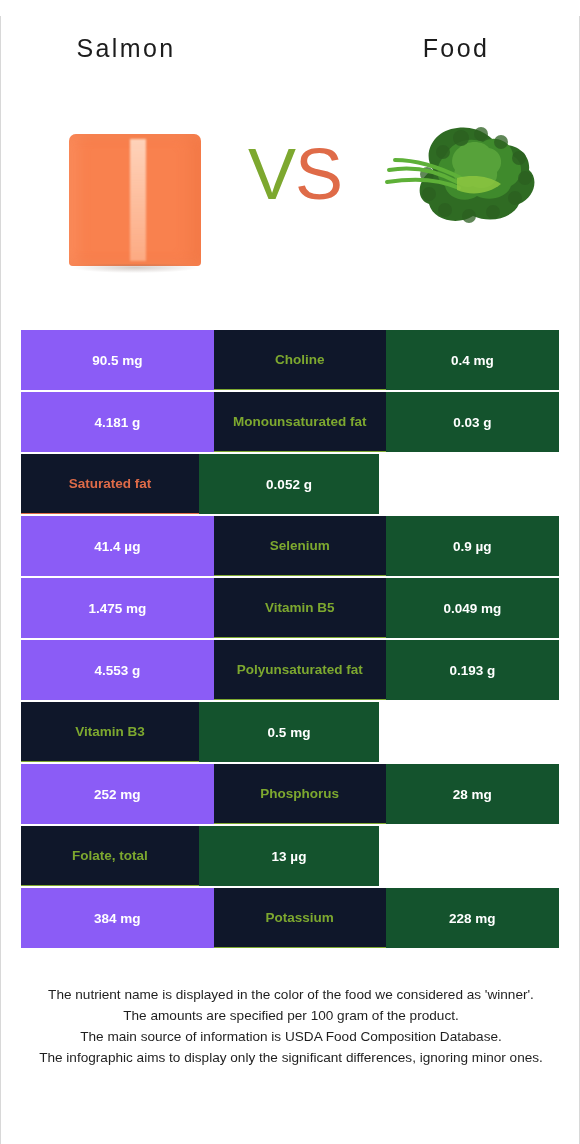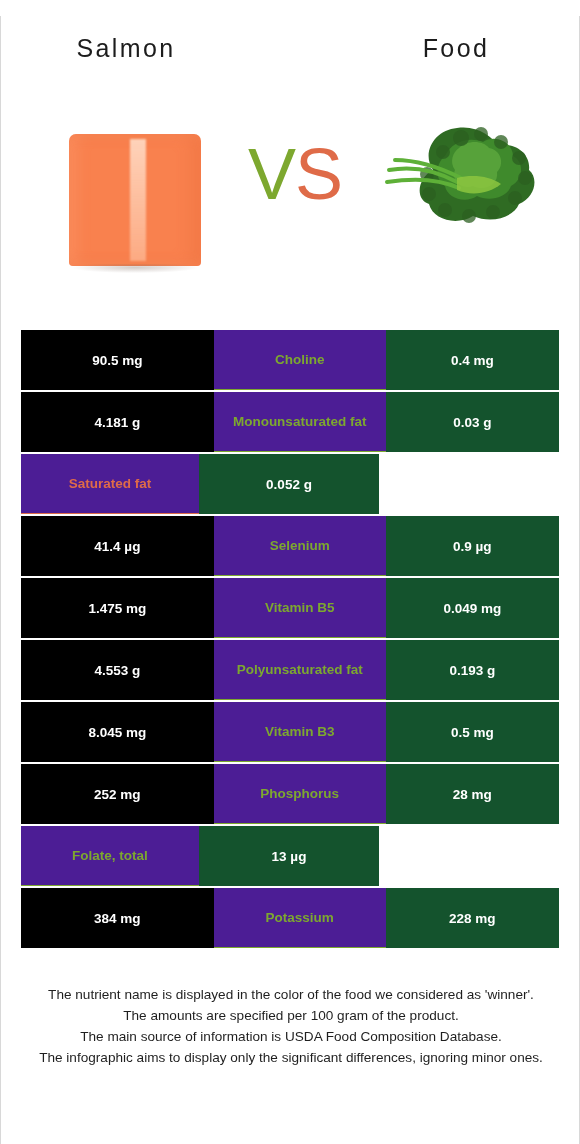--- a/index.html
+++ b/index.html
@@ -114,26 +114,26 @@
   .cell {
     display: flex;
     align-items: center;
     justify-content: center;
     font-size: 13.5px;
     font-weight: bold;
     box-sizing: border-box;
   }
   .cell.left {
     width: 200px;
-    background: #000000;
+    background: #8b5cf6;
     color: #ffffff;
   }
   .cell.mid {
     width: 178px;
-    background: #4c1d95;
+    background: #0f172a;
     border-bottom: 1px solid #7da82f;
     text-align: center;
     padding: 0 4px;
   }
   .cell.mid.orange-win {
     border-bottom-color: #df6b48;
   }
   .cell.mid .label { color: #7da82f; }
   .cell.mid.orange-win .label { color: #df6b48; }
   .cell.right {
@@ -254,21 +254,20 @@
 
     <div class="row">
       <div class="cell left">4.553 g</div>
       <div class="cell mid">
         <span class="label">Polyunsaturated fat</span>
       </div>
       <div class="cell right">0.193 g</div>
     </div>
 
     <div class="row">
-      <div class="cell left">8.045 mg</div>
       <div class="cell mid">
         <span class="label">Vitamin B3</span>
       </div>
       <div class="cell right">0.5 mg</div>
     </div>
 
     <div class="row">
       <div class="cell left">252 mg</div>
       <div class="cell mid">
         <span class="label">Phosphorus</span>

